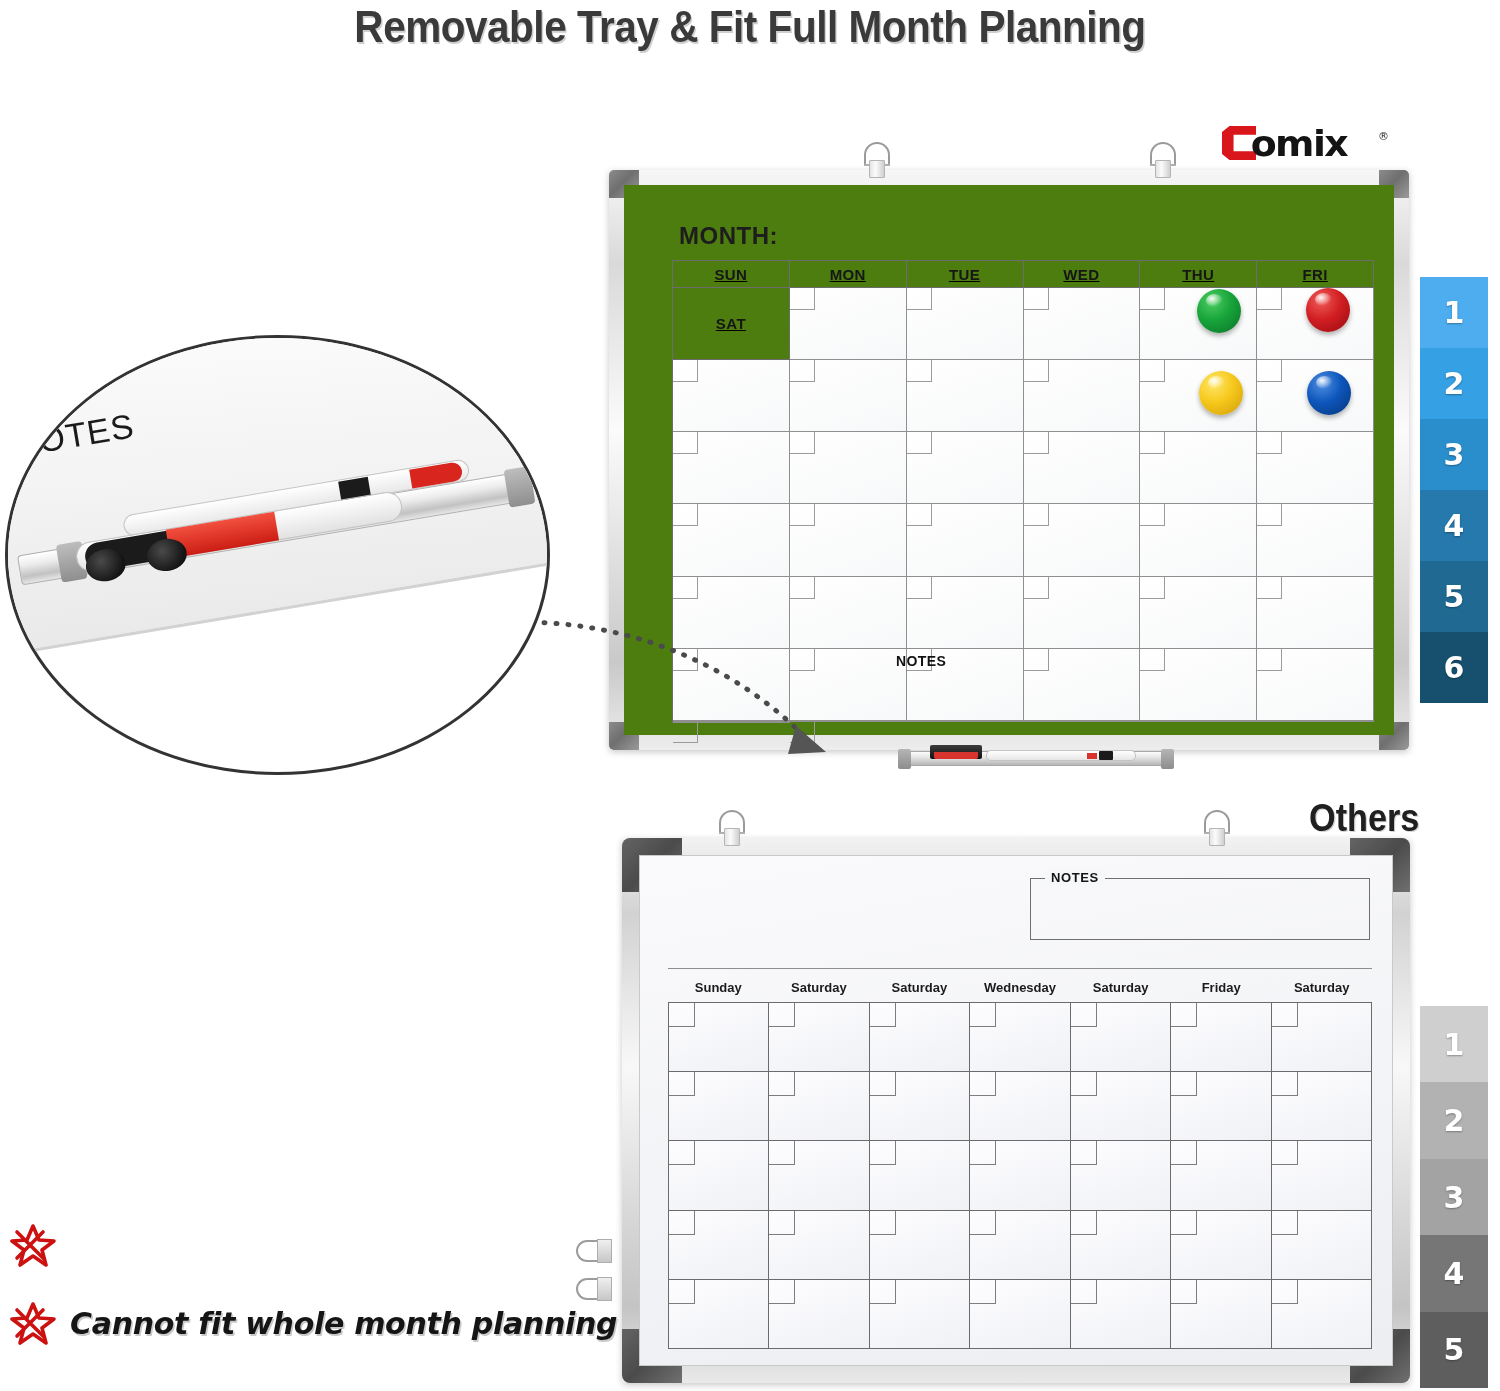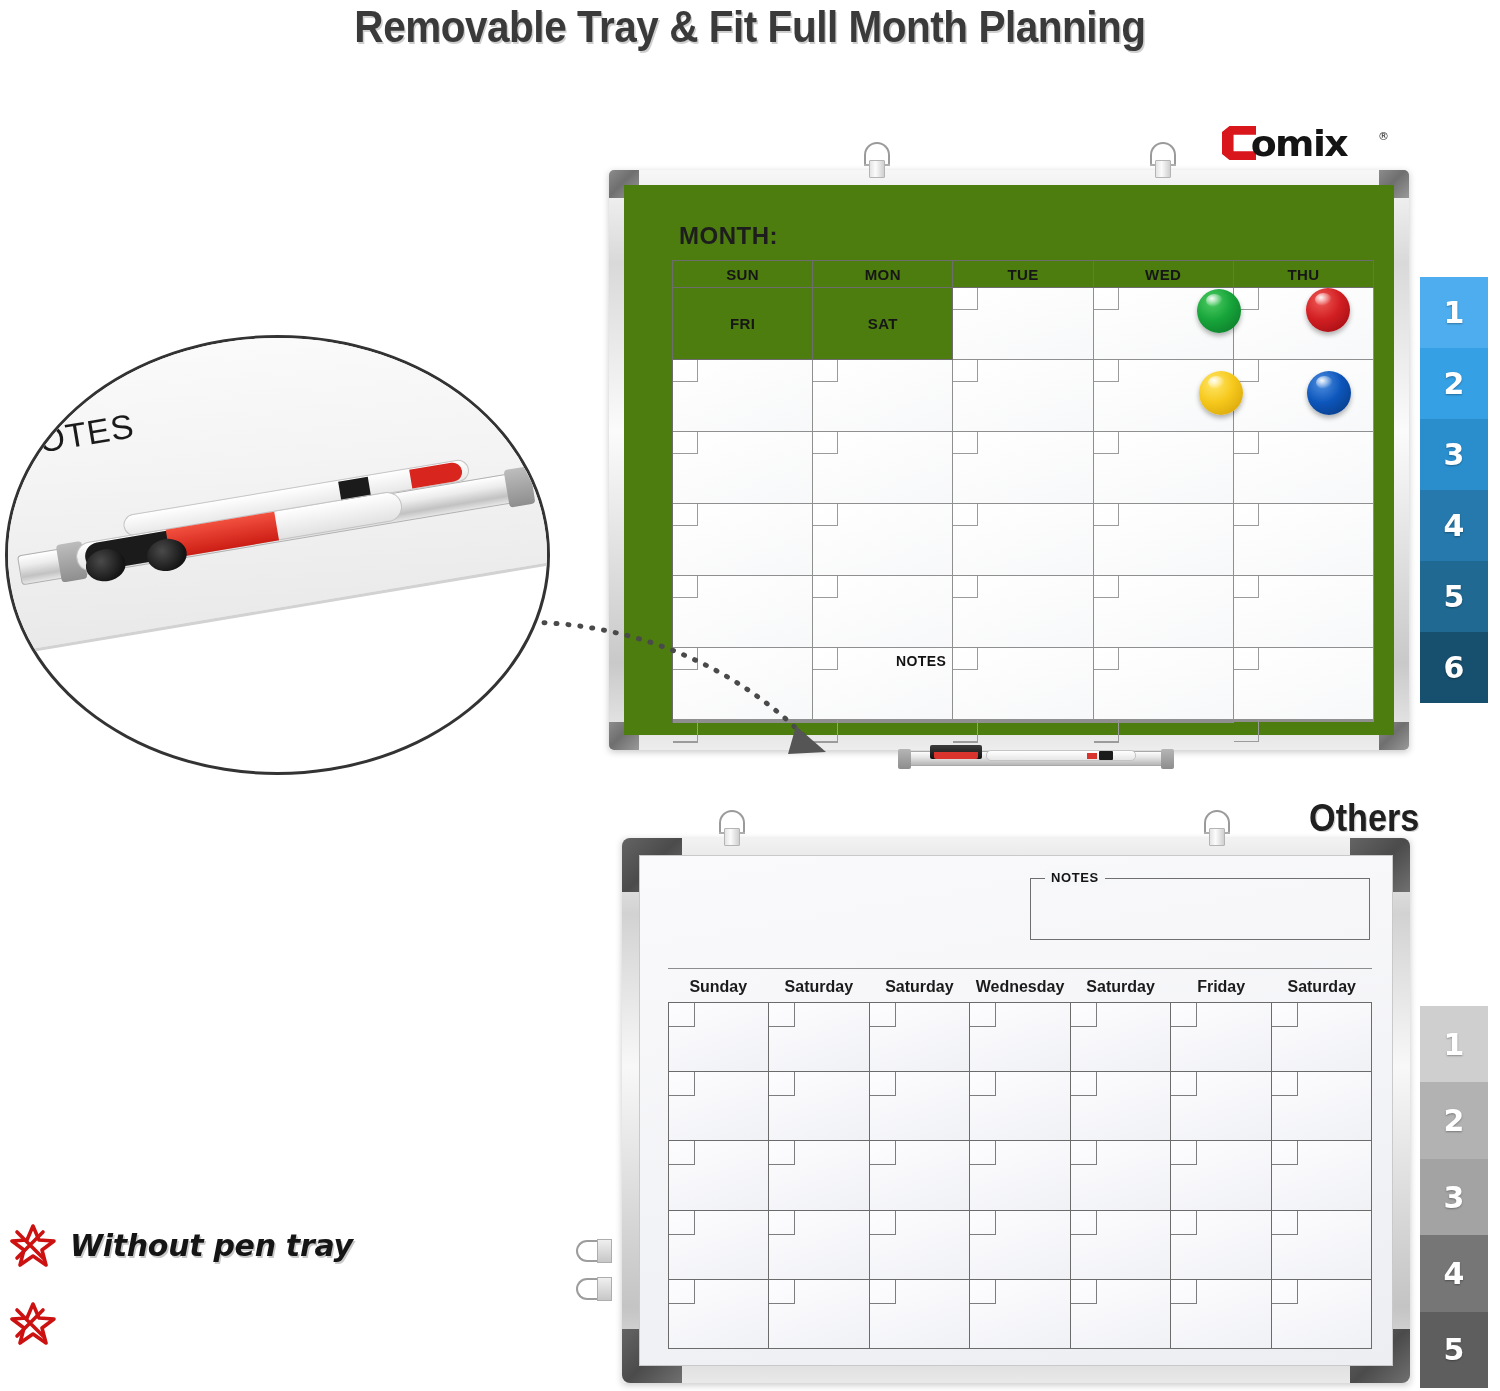--- a/index.html
+++ b/index.html
@@ -88,23 +88,24 @@
   #main-board { left: 609px; top: 170px; width: 800px; height: 580px; }
   #main-surface { position: absolute; inset: 15px; background:#4d7c0f; }
   #month-label {
     position: absolute; left: 55px; top: 37px;
     font-size: 24px; font-weight: bold; color: #1d1d1d; letter-spacing: 0.5px;
   }
   .cal-grid { position: absolute; display: grid; }
   #main-grid {
     left: 48px; top: 75px; right: 20px; bottom: 12px;
     grid-template-rows: 27px repeat(6, 1fr);
-    grid-template-columns: repeat(5, 1fr);
+    grid-template-columns: repeat(6, 1fr);
     border-top: 1.4px solid #6d6d6d;
     border-left: 1.4px solid #6d6d6d;
+    text-decoration: underline;
   }
   #main-grid .hcell {
     border-right: 1.4px solid #6d6d6d; border-bottom: 1.4px solid #6d6d6d;
     display: flex; align-items: center; justify-content: center;
     font-size: 15px; font-weight: bold; color: #161616; letter-spacing: .4px;
   }
   #main-grid .dcell {
     position: relative;
     border-right: 1px solid #8f8f8f; border-bottom: 1px solid #8f8f8f;
     background: linear-gradient(160deg,#ffffff,#f7f8f9);
@@ -242,21 +243,21 @@
   }
   #others-sep {
     position: absolute; left: 28px; right: 20px; top: 112px; height: 1.4px; background: #8d8d8d;
   }
   #others-dow {
     position: absolute; left: 28px; right: 20px; top: 118px; height: 26px;
     display: grid; grid-template-columns: repeat(7, 1fr);
   }
   #others-dow div {
     display:flex; align-items:center; justify-content:center;
-    font-size: 16px; font-weight: bold; color: #1b1b1b;
+    font-size: 13px; font-weight: bold; color: #1b1b1b;
   }
   #others-grid {
     position: absolute; left: 28px; right: 20px; top: 146px; bottom: 16px;
     display: grid; grid-template-rows: repeat(5, 1fr); grid-template-columns: repeat(7, 1fr);
     border-top: 1.2px solid #6b6b6b; border-left: 1.2px solid #6b6b6b;
   }
   #others-grid .dcell {
     position: relative;
     border-right: 1.2px solid #6b6b6b; border-bottom: 1.2px solid #6b6b6b;
     background: linear-gradient(160deg,#fdfdff,#f0f1f5);
@@ -660,23 +661,23 @@
     <div class="tab" style="background: rgb(94, 94, 94);">5</div>
   </div>
 
 <div class="bullet" id="bullet-1">
   <div class="xstar">
     <svg width="46" height="46" viewBox="0 0 46 46" xmlns="http://www.w3.org/2000/svg">
       <path d="M23,4 L29,18 L44,19 L32,28 L36,43 L23,34 L10,43 L14,28 L2,19 L17,18 Z" fill="none" stroke="#cc1111" stroke-width="3.6" stroke-linejoin="round"></path>
       <path d="M7,10 L33,36 M33,10 L7,36" stroke="#cc1111" stroke-width="3.6" stroke-linecap="round"></path>
     </svg>
   </div>
-  <div class="btext">Without pen tray</div>
 </div>
 
 <div class="bullet" id="bullet-2">
   <div class="xstar">
     <svg width="46" height="46" viewBox="0 0 46 46" xmlns="http://www.w3.org/2000/svg">
       <path d="M23,4 L29,18 L44,19 L32,28 L36,43 L23,34 L10,43 L14,28 L2,19 L17,18 Z" fill="none" stroke="#cc1111" stroke-width="3.6" stroke-linejoin="round"></path>
       <path d="M7,10 L33,36 M33,10 L7,36" stroke="#cc1111" stroke-width="3.6" stroke-linecap="round"></path>
     </svg>
   </div>
+  <div class="btext">Cannot fit whole month planning</div>
 </div>
 
 </body></html>

